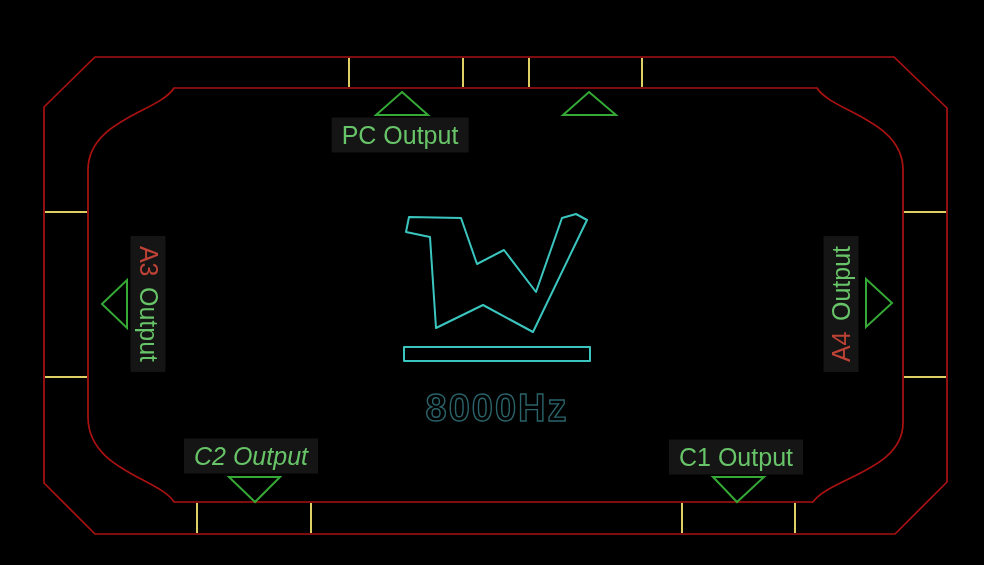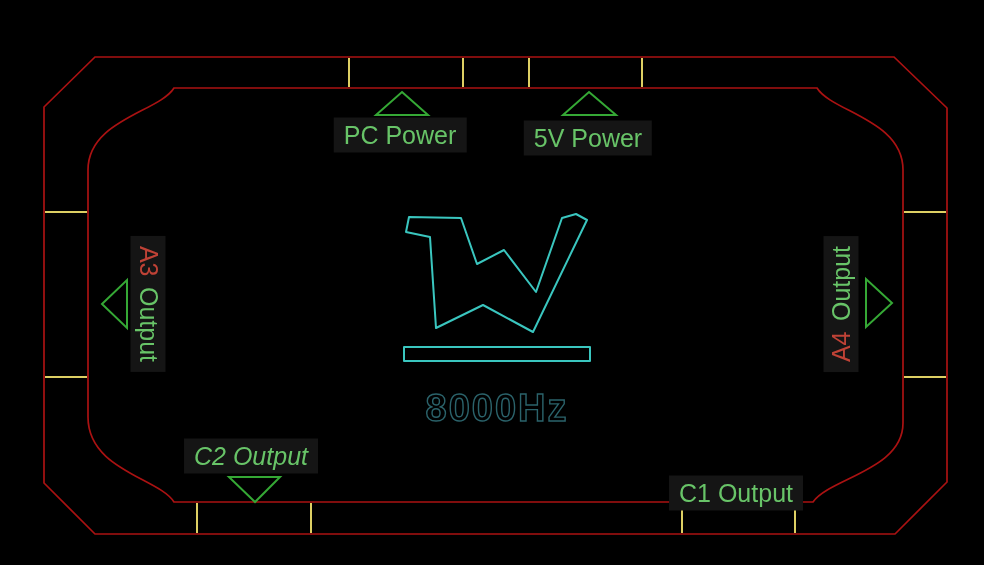--- a/index.html
+++ b/index.html
@@ -93,31 +93,30 @@
     <polygon class="arrow" points="892,303 866,279 866,327"></polygon>
 
     <path class="logo" d="M 406,232 L 409,217 L 461,218 L 477,264 L 504,250 L 536,292
              L 562,218 L 576,214 L 587,220 L 533,332 L 483,305 L 436,328
              L 430,237 Z"></path>
     <rect class="logo" x="404" y="347" width="186" height="14"></rect>
 
     <text class="freq-text" x="497" y="421" text-anchor="middle">8000Hz</text>
   </svg>
 
-  <div class="port-label" style="left:400px; top:135px;">PC Power</div>
+  <div class="port-label" style="left:400px; top:135px;">PC Output</div>
 
-  <div class="port-label" style="left:588px; top:138px;">5V Power</div>
 
   <div class="port-label rot-cw" style="left:148px; top:304px;">
     <span class="chan-red">A3</span>
     <span class="type-green">Output</span>
   </div>
 
   <div class="port-label rot-ccw" style="left:841px; top:304px;">
     <span class="chan-red">A4</span>
     <span class="type-green">Output</span>
   </div>
 
   <div class="port-label" style="left:251px; top:456px;font-style:italic;">C2 Output</div>
 
-  <div class="port-label" style="left:736px; top:457px;margin-top:36px;">C1 Output</div>
+  <div class="port-label" style="left:736px; top:457px;">C1 Output</div>
 
 </div>
 
 </body></html>

